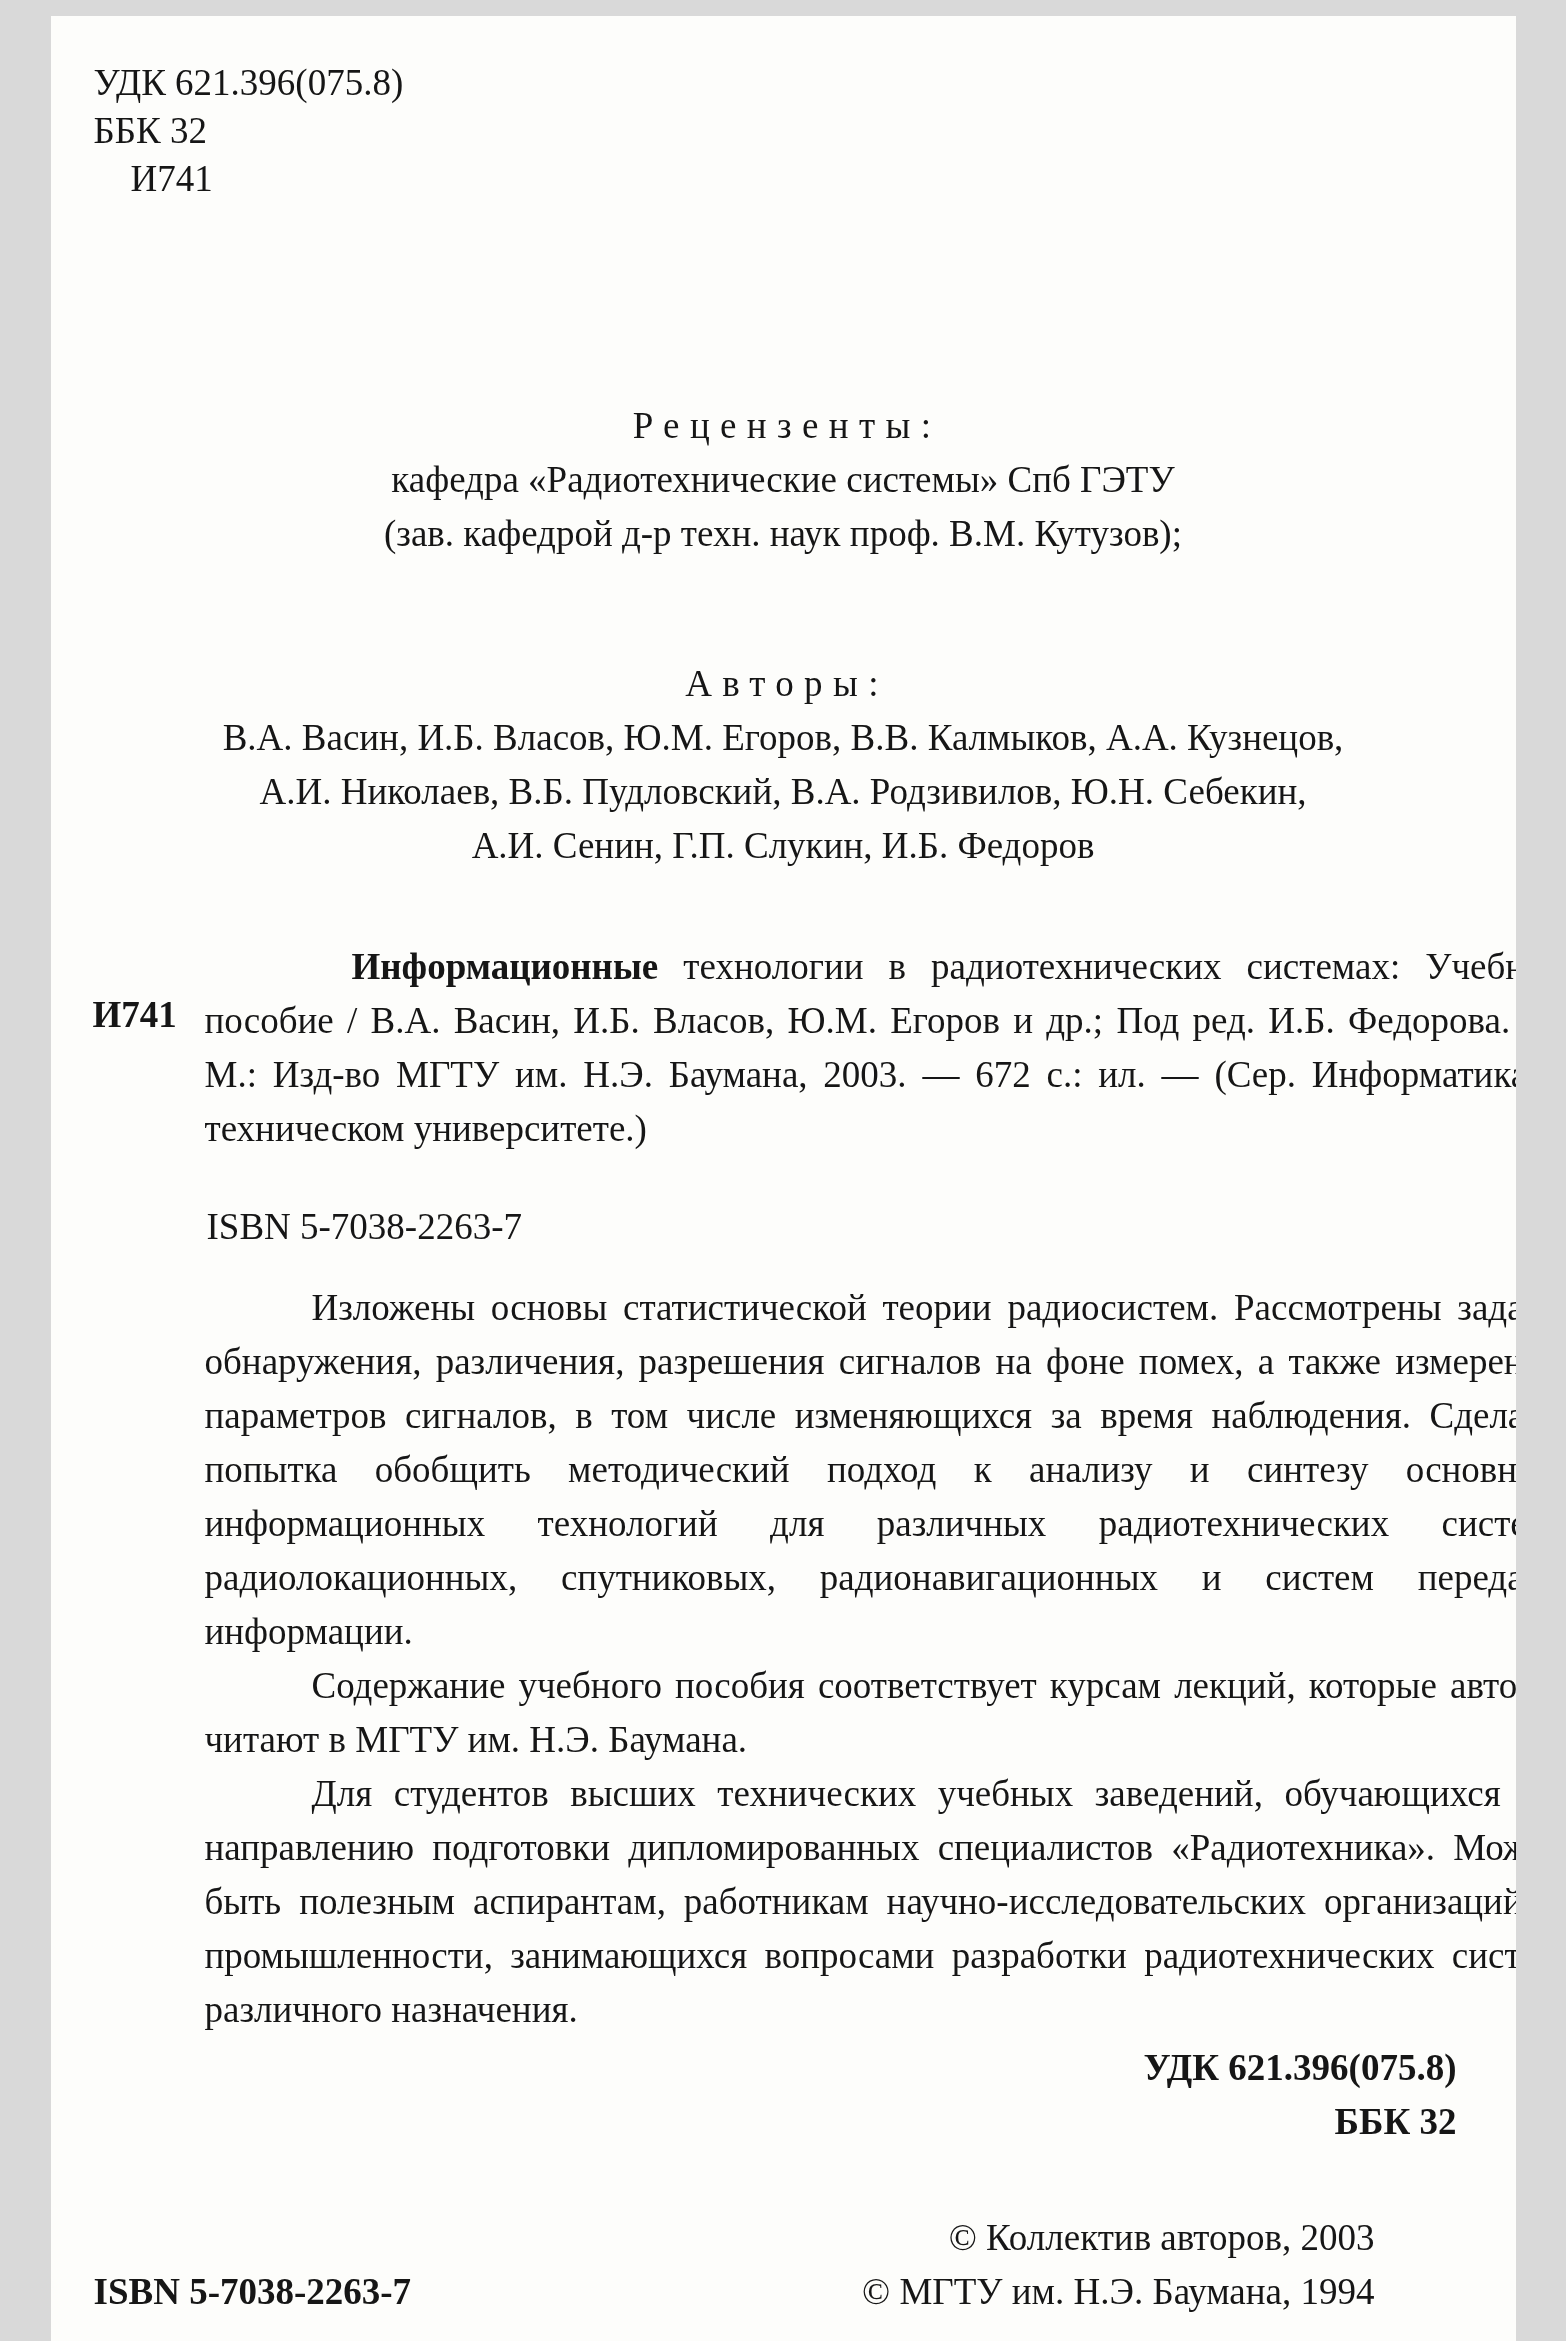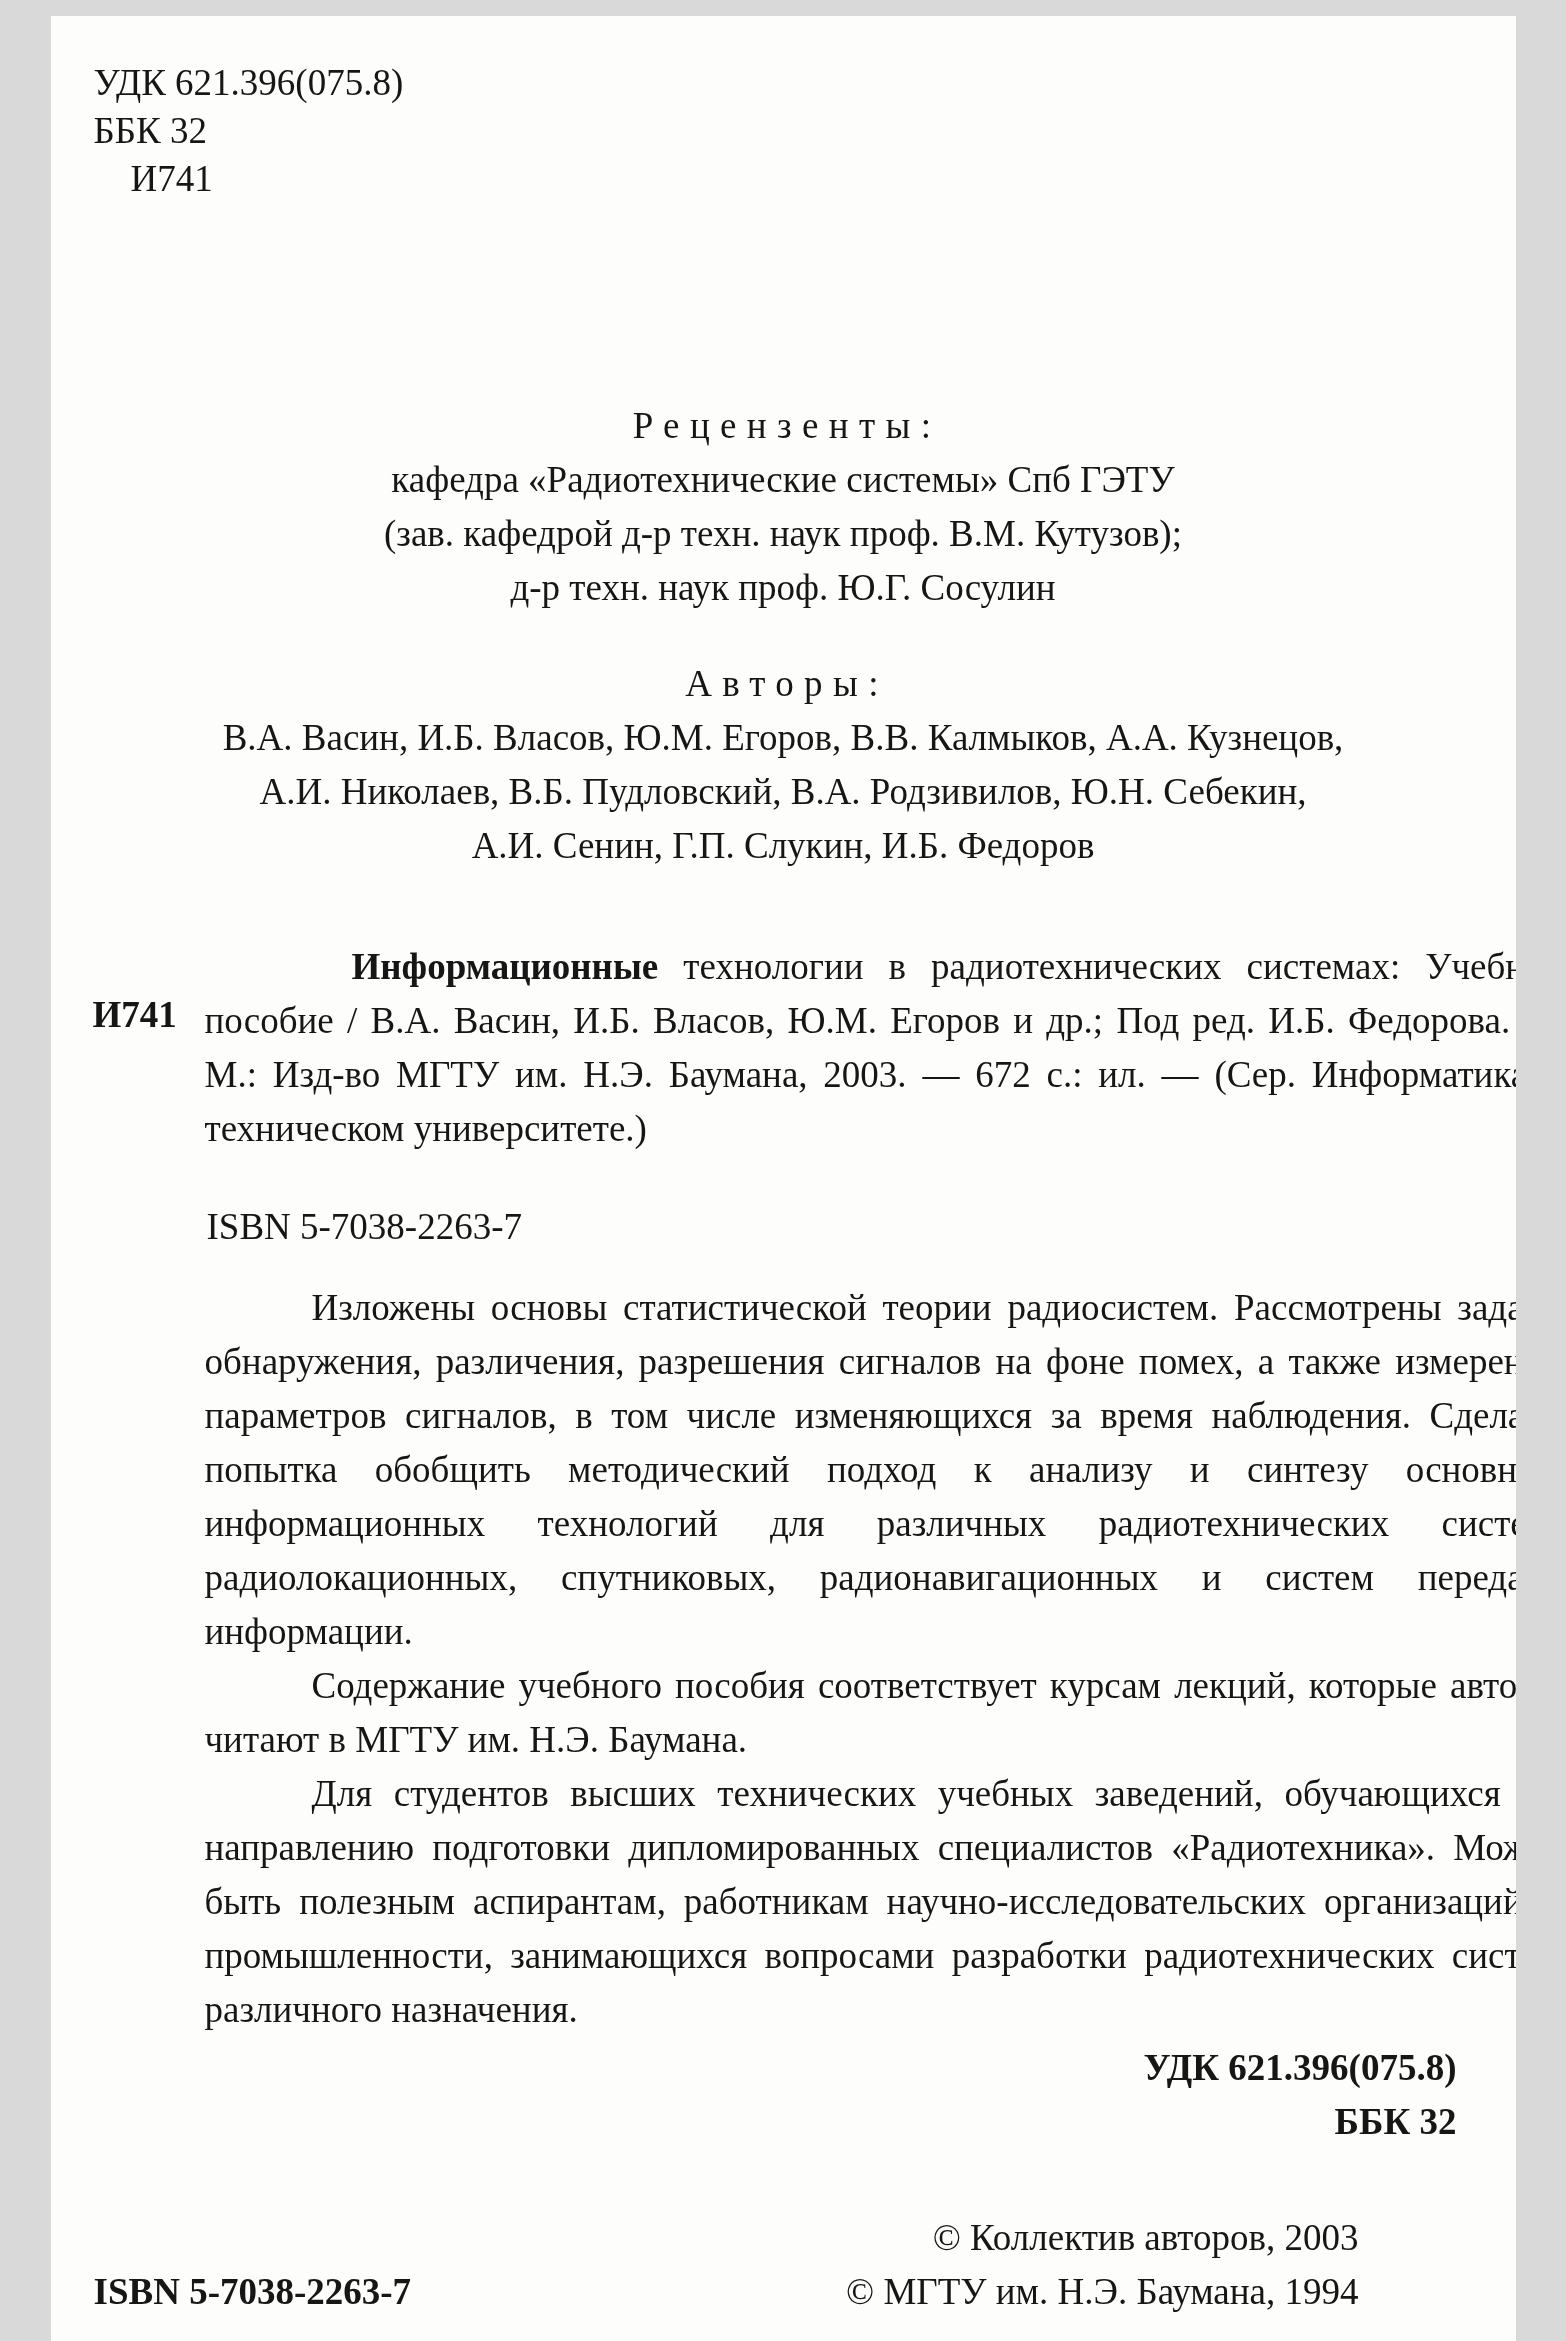--- a/index.html
+++ b/index.html
@@ -41,40 +41,39 @@
   .isbn-mid { left: 156px; top: 1184px; }
 
   
   .annotation { left: 154px; width: 1356px; top: 1265px; }
   .annotation p { text-indent: 107px; }
 
   
   .bottom-codes { right: 59px; top: 2025px; font-weight: bold; }
 
   
-  .copyright { right: 157px; top: 2195px; }
+  .copyright { right: 141px; top: 2195px; }
 
   .isbn-bottom { left: 43px; top: 2249px; font-weight: bold; }
 </style>
 </head>
 <body>
 
 <div class="page">
 
   <div class="abs top-codes">
     <div>УДК 621.396(075.8)</div>
     <div>ББК 32</div>
     <div class="index">И741</div>
   </div>
 
   <div class="abs centered body-text reviewers">
     <div class="spaced-heading">Рецензенты:</div>
     <div>кафедра «Радиотехнические системы» Спб ГЭТУ</div>
     <div>(зав. кафедрой д-р техн. наук проф. В.М. Кутузов);</div>
-    <div>д-р техн. наук проф. Ю.Г. Сосулин</div>
   </div>
 
   <div class="abs centered body-text authors">
     <div class="spaced-heading">Авторы:</div>
     <div>В.А. Васин, И.Б. Власов, Ю.М. Егоров, В.В. Калмыков, А.А. Кузнецов,</div>
     <div>А.И. Николаев, В.Б. Пудловский, В.А. Родзивилов, Ю.Н. Себекин,</div>
     <div>А.И. Сенин, Г.П. Слукин, И.Б. Федоров</div>
   </div>
 
   <div class="abs catalog-label">И741</div>

